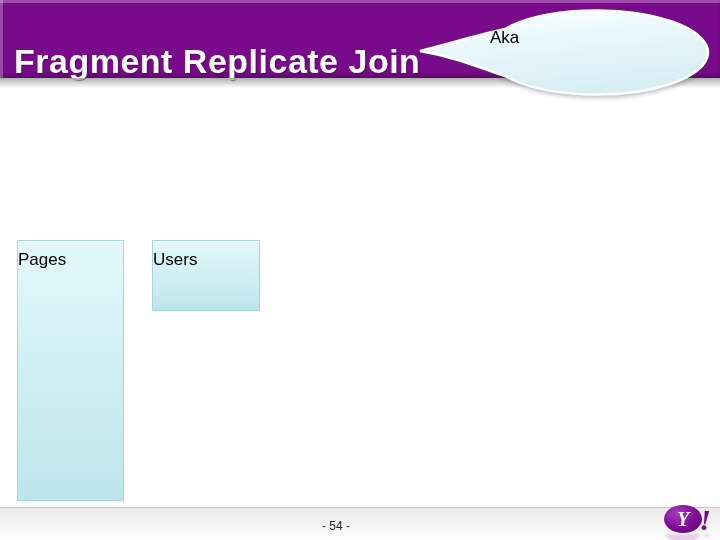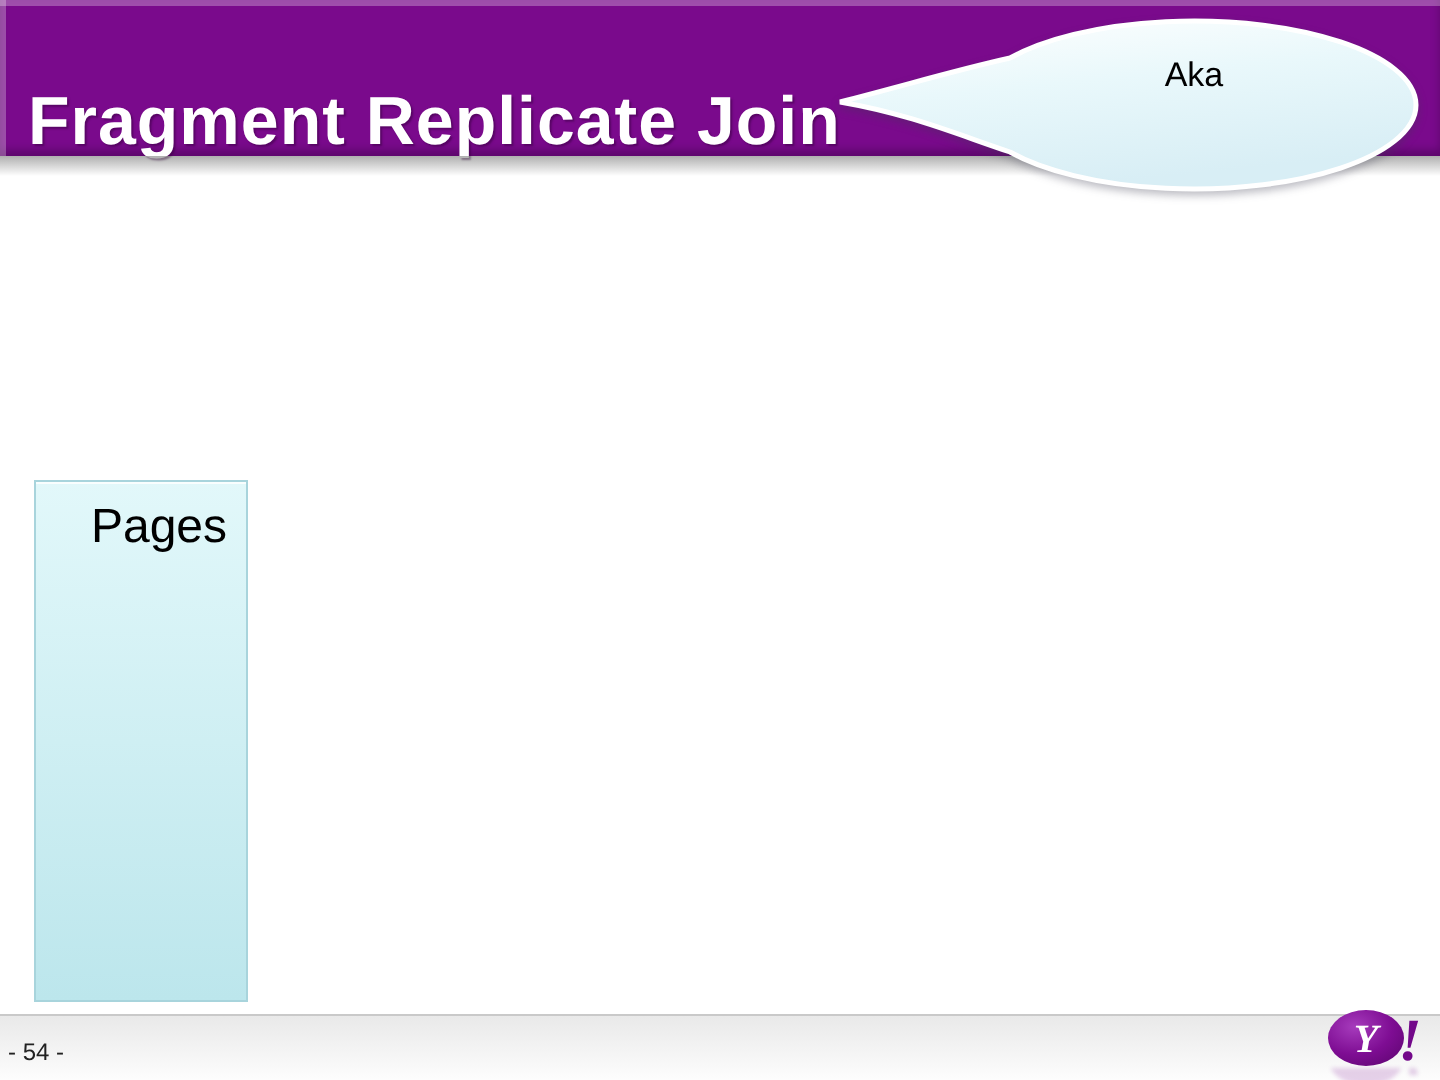--- a/index.html
+++ b/index.html
@@ -33,46 +33,46 @@
   .header-shadow{
     position:absolute;left:0;top:78px;width:720px;height:10px;
     background:linear-gradient(180deg,rgba(110,110,110,.55),rgba(255,255,255,0));
   }
 
   
   .callout{position:absolute;left:410px;top:4px;width:310px;height:100px;}
   .callout svg{display:block;width:310px;height:100px;}
   .callout-text{
     position:absolute;left:80px;top:24px;width:214px;
-    text-align:center;color:#000;font-size:17px;line-height:20px;
+    text-align:left;color:#000;font-size:17px;line-height:20px;
   }
 
   
   .box{
     position:absolute;
     background:linear-gradient(180deg,var(--box-fill-top,#E2F8FA),var(--box-fill-bottom,#BCE6EC));
     border:1px solid var(--box-border,#A8D4DC);
     box-shadow:inset 0 1px 0 rgba(255,255,255,.8);
   }
   .box-pages{left:17px;top:240px;width:107px;height:261px;}
   .box-users{left:152px;top:240px;width:108px;height:71px;}
   .box-label{
-    margin-top:9px;text-align:center;
-    font-size:24px;color:#000;margin-left:18px;
+    margin-top:9px;
+    font-size:17px;color:#000;
   }
 
   
   .footer{
     position:absolute;left:0;top:507px;width:720px;height:33px;
     border-top:1px solid #C9C9C9;
     background:linear-gradient(180deg,var(--footer-gray,#E9E9E9),#FDFDFD);
   }
   .page-number{
-    position:absolute;left:4px;top:11px;width:640px;
-    font-size:12px;color:#222;
+    position:absolute;left:16px;top:11px;width:640px;
+    text-align:center;font-size:12px;color:#222;
   }
 
   
   .logo{position:absolute;right:4px;top:-8px;width:58px;height:40px;}
   .logo svg{display:block;width:58px;height:40px;}
   .logo-reflection{
     position:absolute;right:4px;top:26px;width:58px;height:14px;
     transform:scaleY(-1);opacity:.18;filter:blur(1px);overflow:hidden;
   }
 </style>
@@ -99,20 +99,23 @@
     </svg>
     <div class="callout-text">
       <div>Aka</div>
     </div>
   </div>
 
   <div class="box box-pages">
     <div class="box-label">Pages</div>
   </div>
 
+  <div class="box box-users">
+    <div class="box-label">Users</div>
+  </div>
 
   <div class="footer">
     <div class="page-number">- 54 -</div>
 
     <div class="logo">
       <svg viewBox="0 0 58 40">
         <defs>
           <radialGradient id="logoGrad" cx="0.35" cy="0.3" r="0.9">
             <stop offset="0" stop-color="#A63BBC"></stop>
             <stop offset="0.55" stop-color="#7E0D93"></stop>

